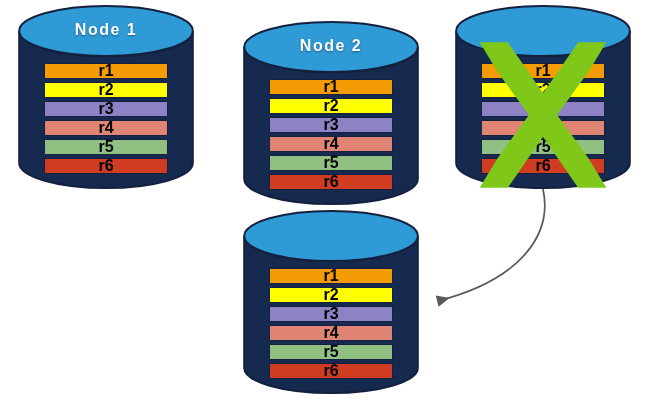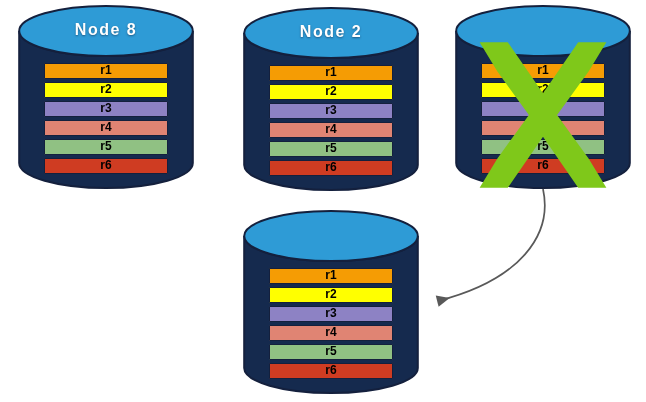--- a/index.html
+++ b/index.html
@@ -46,21 +46,21 @@
   }
   .row {
     position: relative;
     height: 16px;
     margin: 0 auto 3px auto;
     border: 1.4px solid #14203d;
     border-radius: 1px;
     box-sizing: border-box;
     line-height: 13px;
     text-align: center;
-    font-size: 12px;
+    font-size: 16px;
     font-weight: bold;
     color: #000000;
   }
   .row:last-child { margin-bottom: 16px; }
   .xmark {
     position: absolute;
     pointer-events: none;
   }
   .arrow {
     position: absolute;
@@ -74,31 +74,31 @@
 <body>
 
 <div id="canvas">
 
   <div id="nodes-layer">
       <div class="node" style="left: 18px; top: 6px; width: 176px; height: 182px;">
         <svg width="176" height="182">
           <path d="M 1.2,25 L 1.2,157 A 86.8,25 0 0 0 174.8,157 L 174.8,25 A 86.8,25 0 0 1 1.2,25 Z" fill="#152a4e" stroke="#14203d" stroke-width="2"></path>
           <ellipse cx="88" cy="25" rx="86.8" ry="25" fill="#2e9bd6" stroke="#14203d" stroke-width="2"></ellipse>
         </svg>
-        <div class="node-title" style="top: 15px;">Node 8</div>
+        <div class="node-title" style="top: 15px;">Node 1</div>
         <div class="rows" style="top: 57px;">
           <div class="row" style="background: rgb(245, 156, 4); width: 123.2px;">r1</div>
           <div class="row" style="background: rgb(255, 255, 0); width: 123.2px;">r2</div>
           <div class="row" style="background: rgb(141, 130, 196); width: 123.2px;">r3</div>
           <div class="row" style="background: rgb(224, 132, 115); width: 123.2px;">r4</div>
           <div class="row" style="background: rgb(144, 193, 131); width: 123.2px;">r5</div>
           <div class="row" style="background: rgb(207, 60, 34); width: 123.2px;">r6</div>
         </div>
       </div>
-      <div class="node" style="left: 243px; top: 8px; width: 176px; height: 182px;">
+      <div class="node" style="left: 243px; top: 22px; width: 176px; height: 182px;">
         <svg width="176" height="182">
           <path d="M 1.2,25 L 1.2,157 A 86.8,25 0 0 0 174.8,157 L 174.8,25 A 86.8,25 0 0 1 1.2,25 Z" fill="#152a4e" stroke="#14203d" stroke-width="2"></path>
           <ellipse cx="88" cy="25" rx="86.8" ry="25" fill="#2e9bd6" stroke="#14203d" stroke-width="2"></ellipse>
         </svg>
         <div class="node-title" style="top: 15px;">Node 2</div>
         <div class="rows" style="top: 57px;">
           <div class="row" style="background: rgb(245, 156, 4); width: 123.2px;">r1</div>
           <div class="row" style="background: rgb(255, 255, 0); width: 123.2px;">r2</div>
           <div class="row" style="background: rgb(141, 130, 196); width: 123.2px;">r3</div>
           <div class="row" style="background: rgb(224, 132, 115); width: 123.2px;">r4</div>

